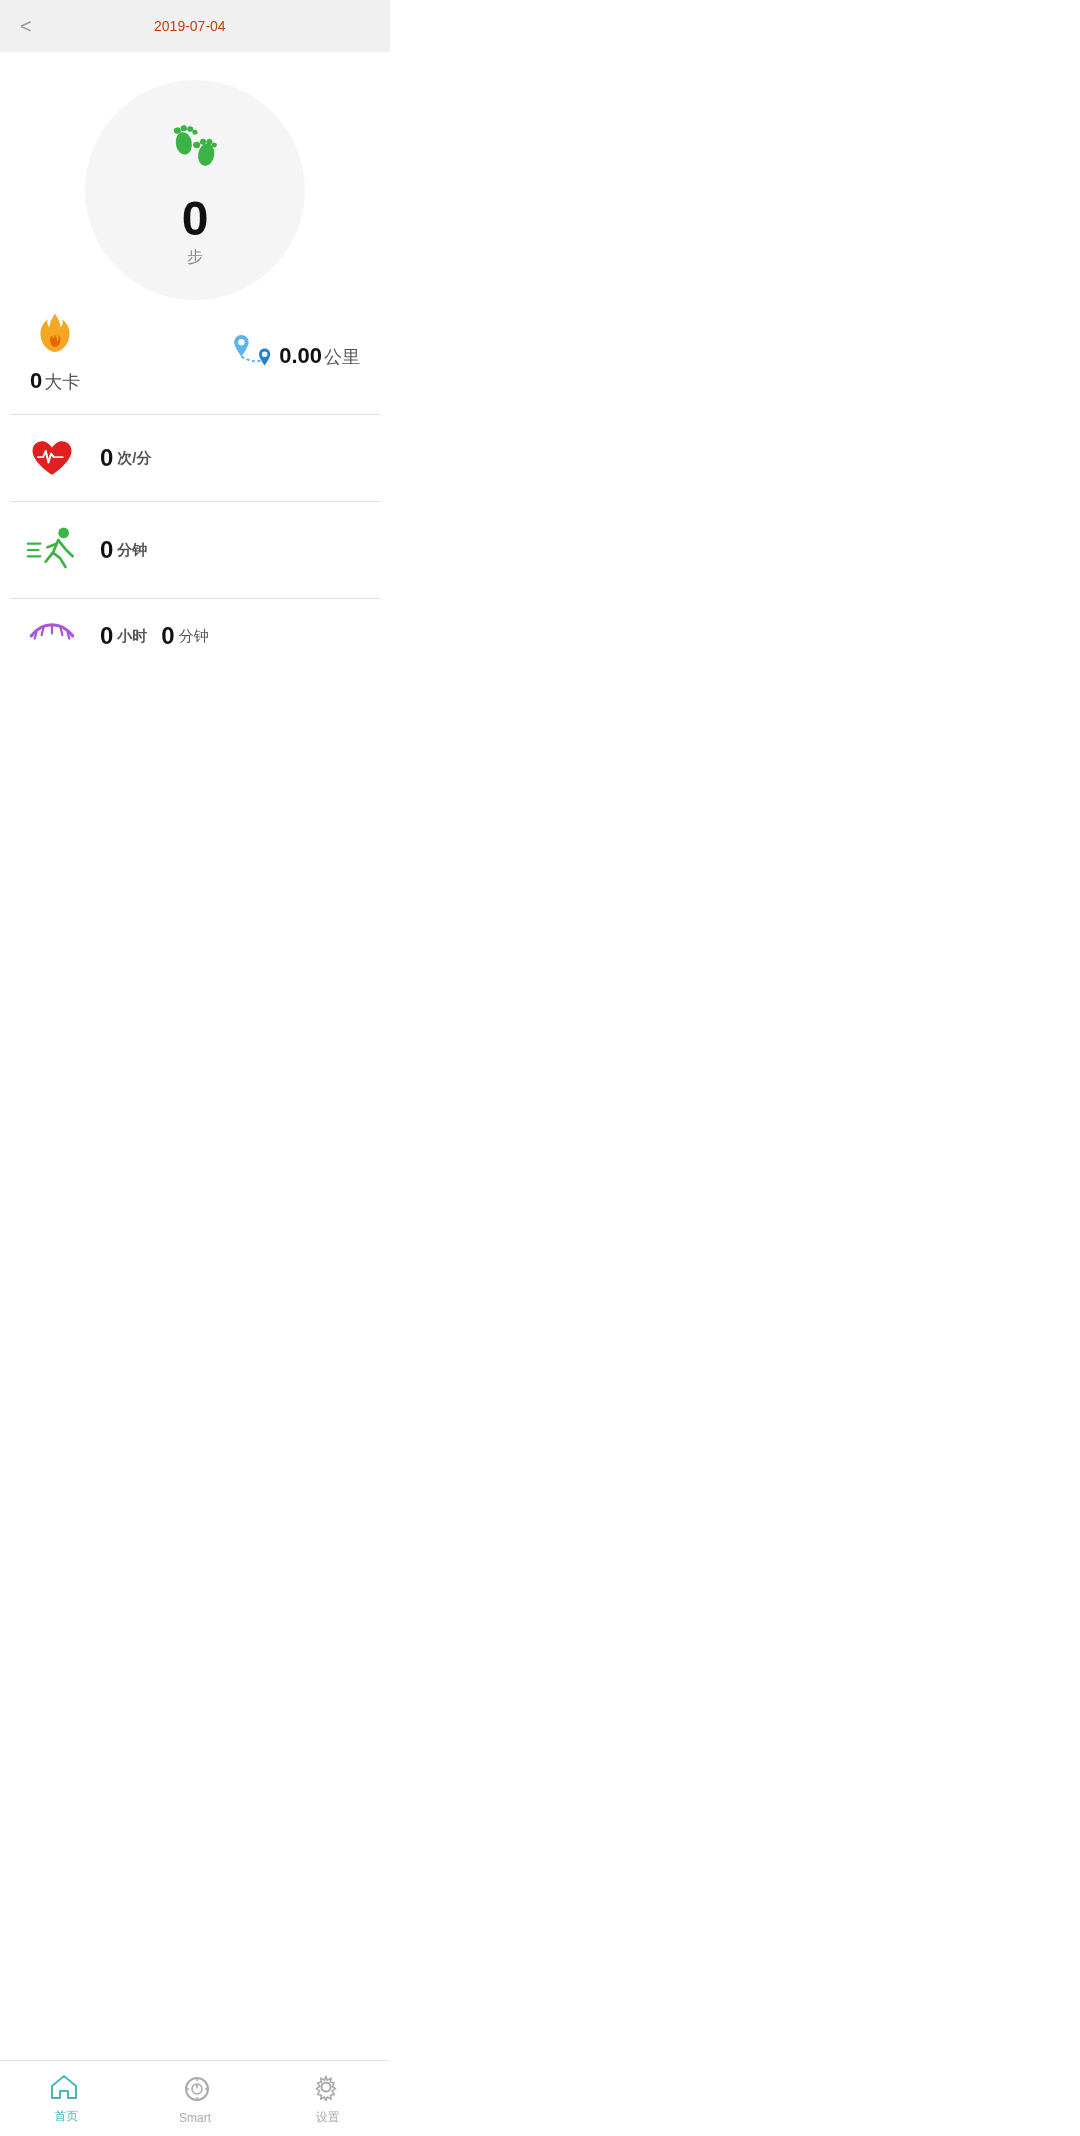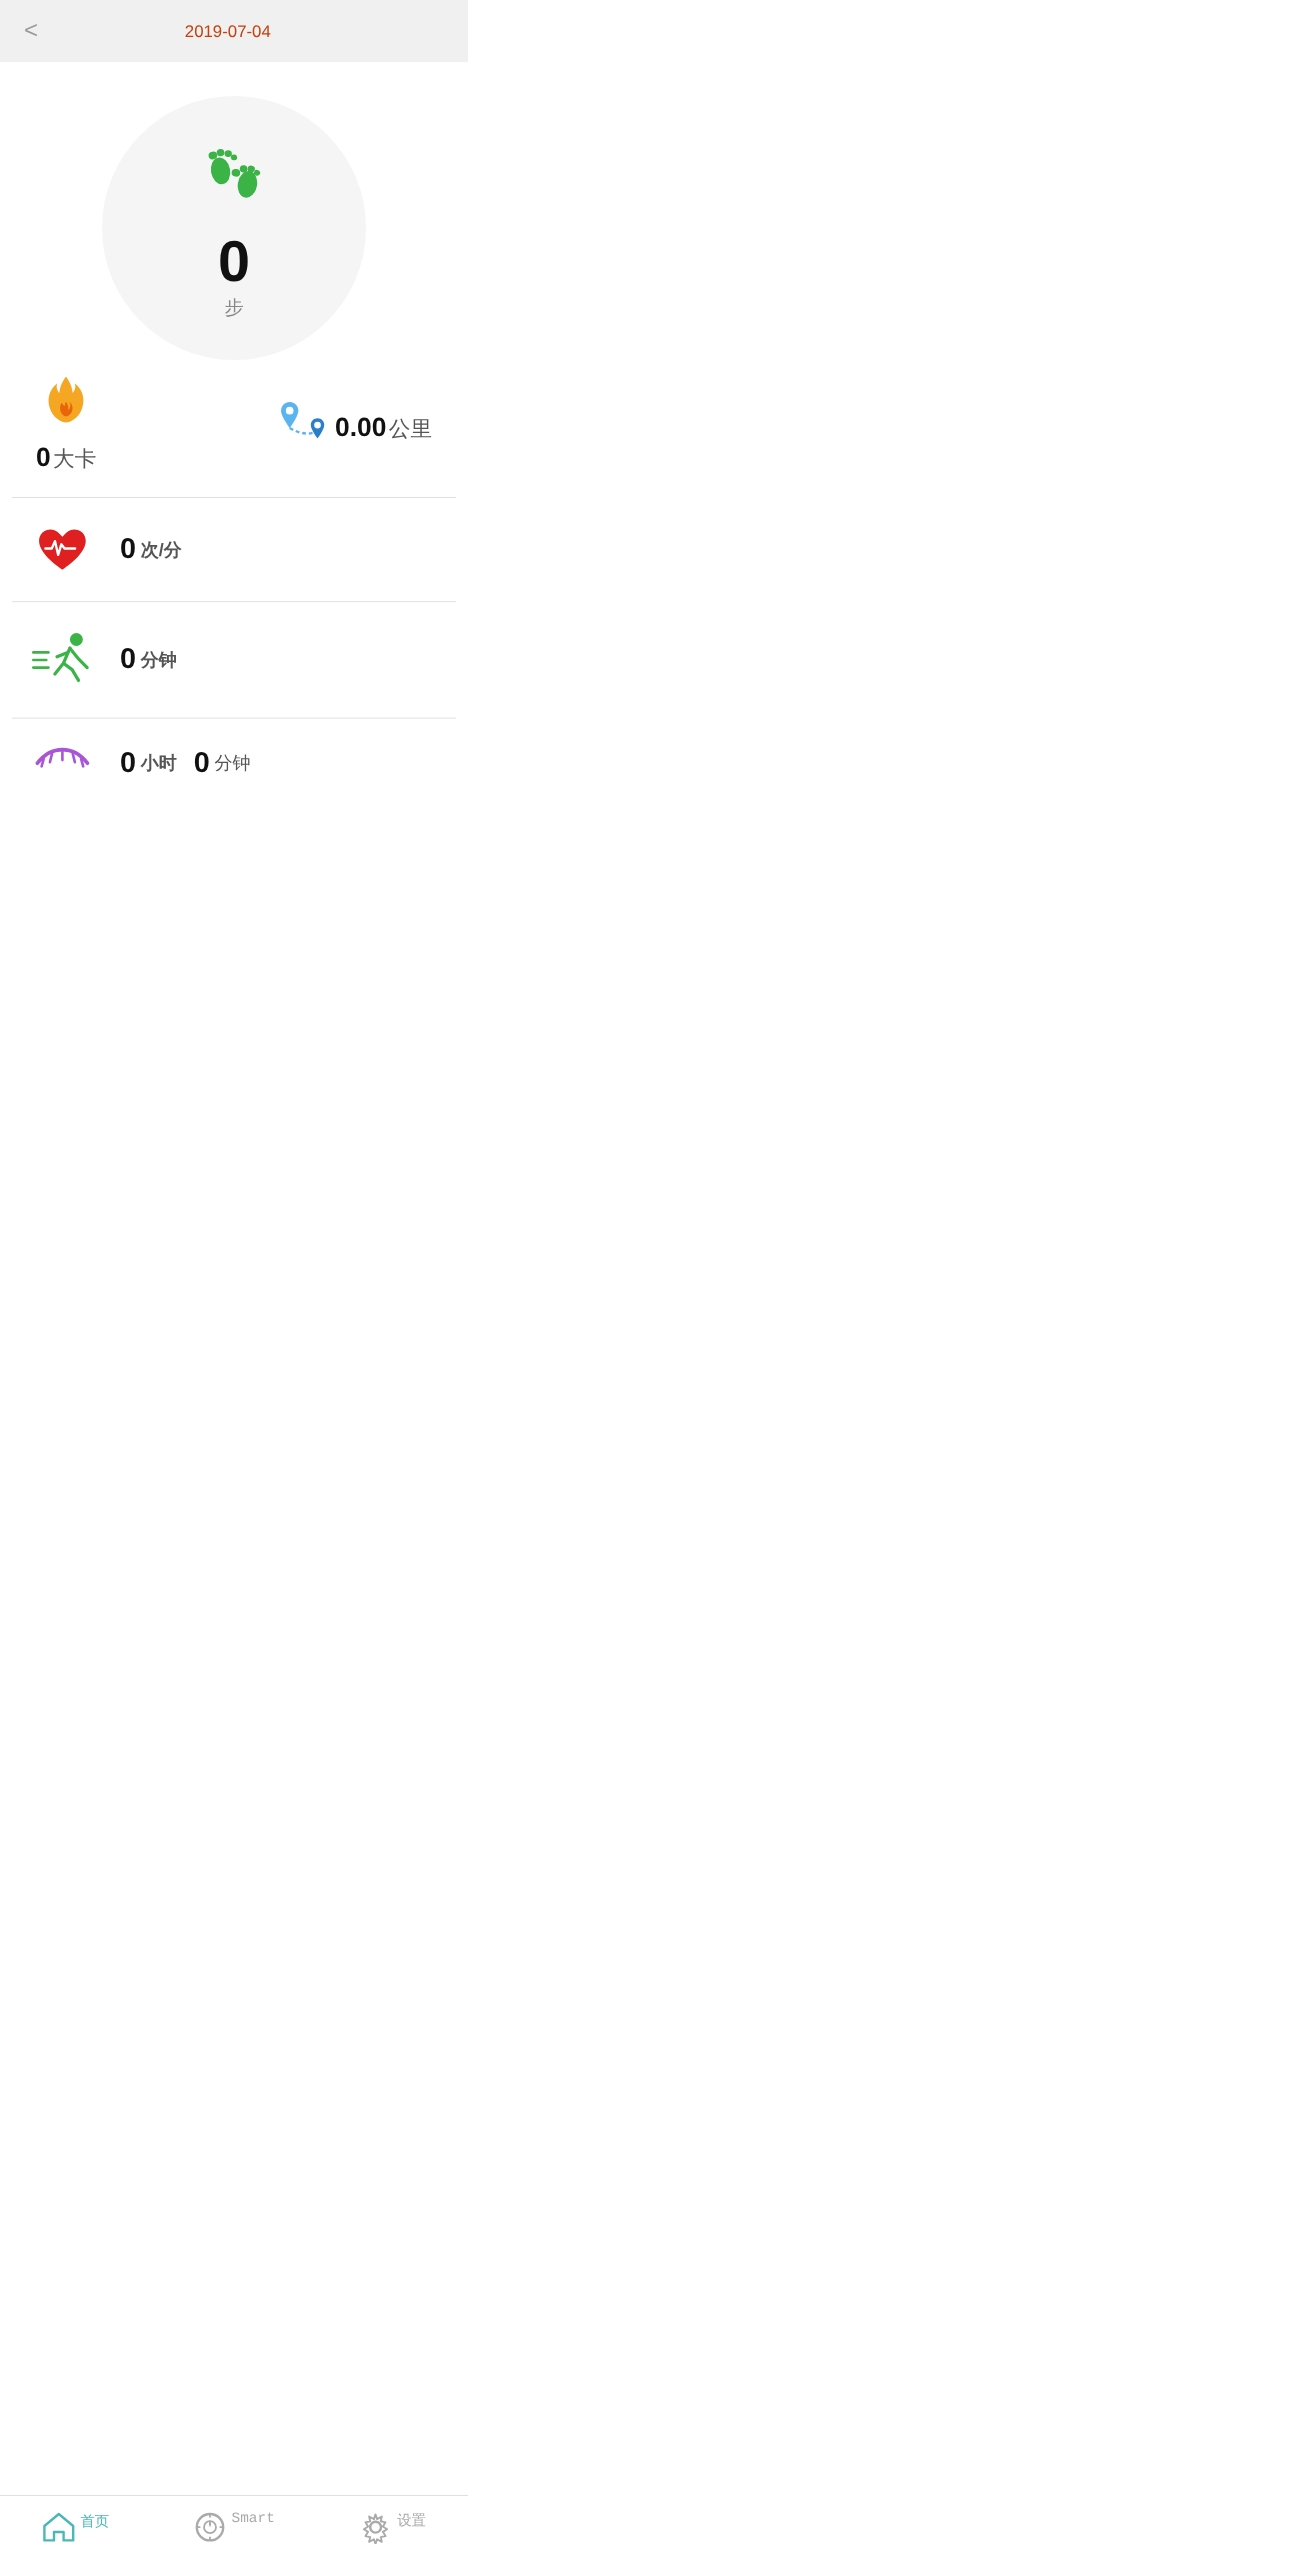--- a/index.html
+++ b/index.html
@@ -191,26 +191,25 @@
       align-items: center;
       justify-content: space-around;
       padding: 12px 0 10px;
       position: fixed;
       bottom: 0;
       left: 0;
       width: 390px;
     }
     .nav-item {
       display: flex;
-      flex-direction: row;
-      align-items: flex-start;
+      flex-direction: column;
+      align-items: flex-end;
       font-size: 12px;
       color: #aaa;
       gap: 4px;
-      font-family: Liberation Mono, monospace;
     }
     .nav-item.active {
       color: #4bb8b8;
     }
     .nav-icon {
       font-size: 26px;
       line-height: 1;
     }
     .nav-label {
       font-size: 12px;

